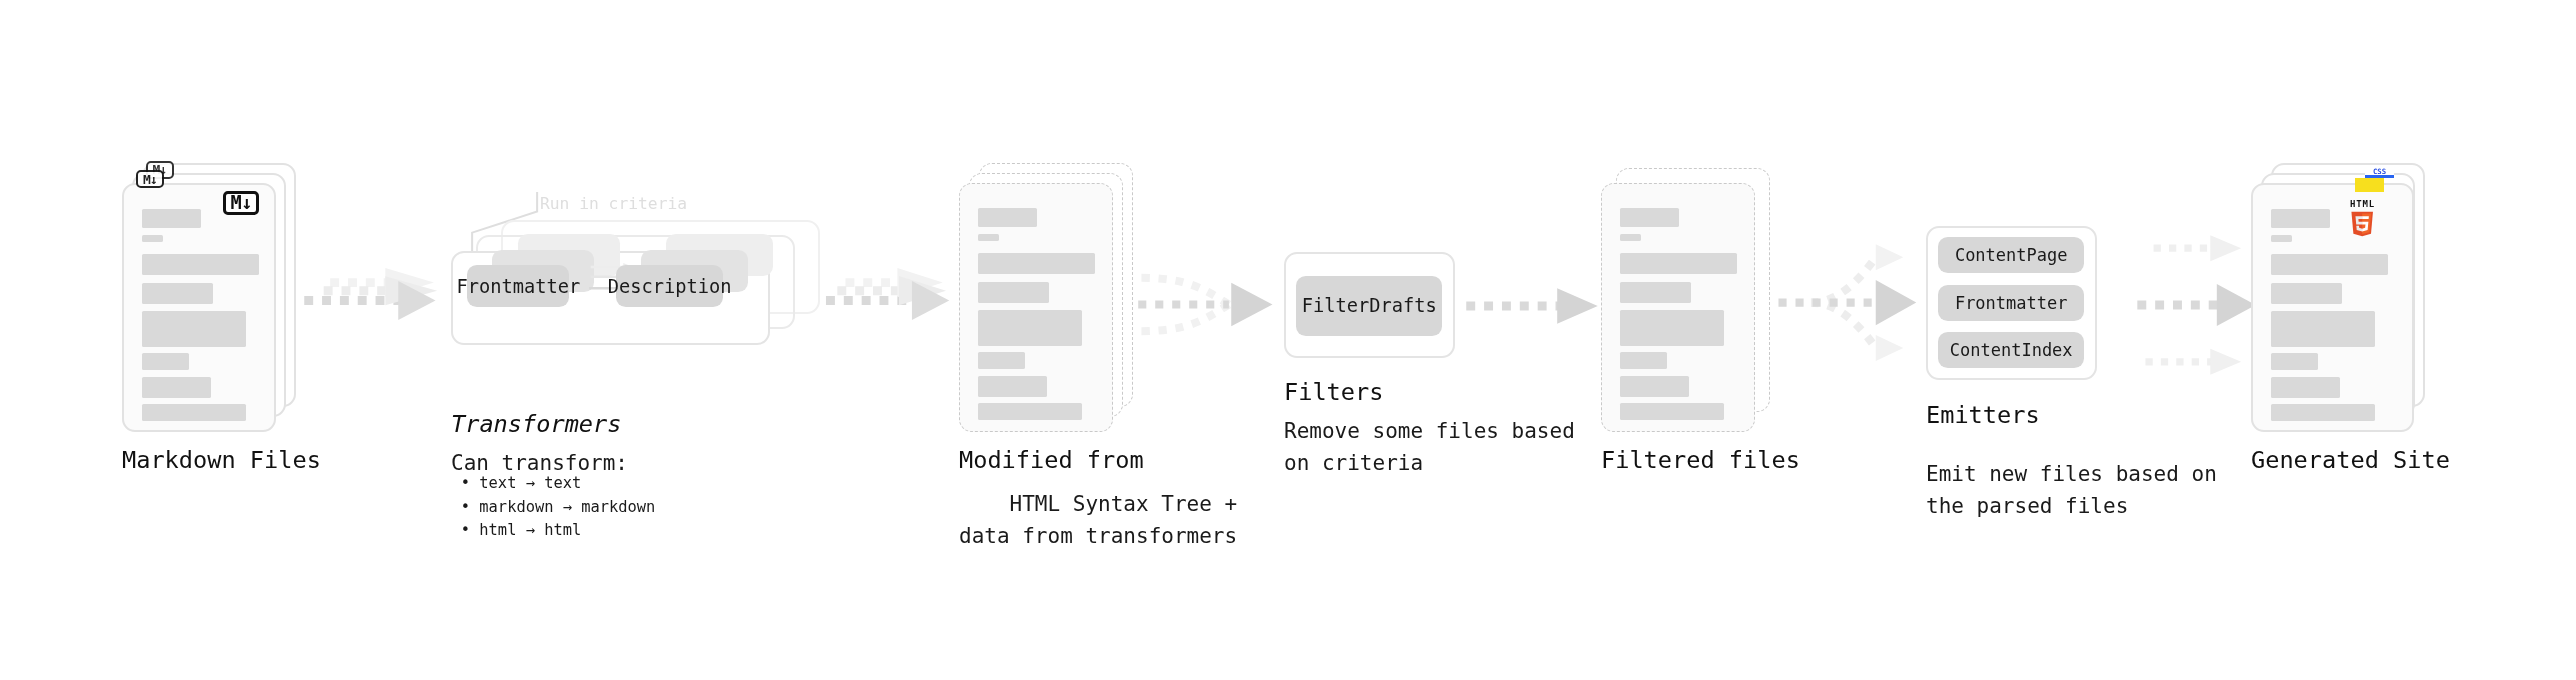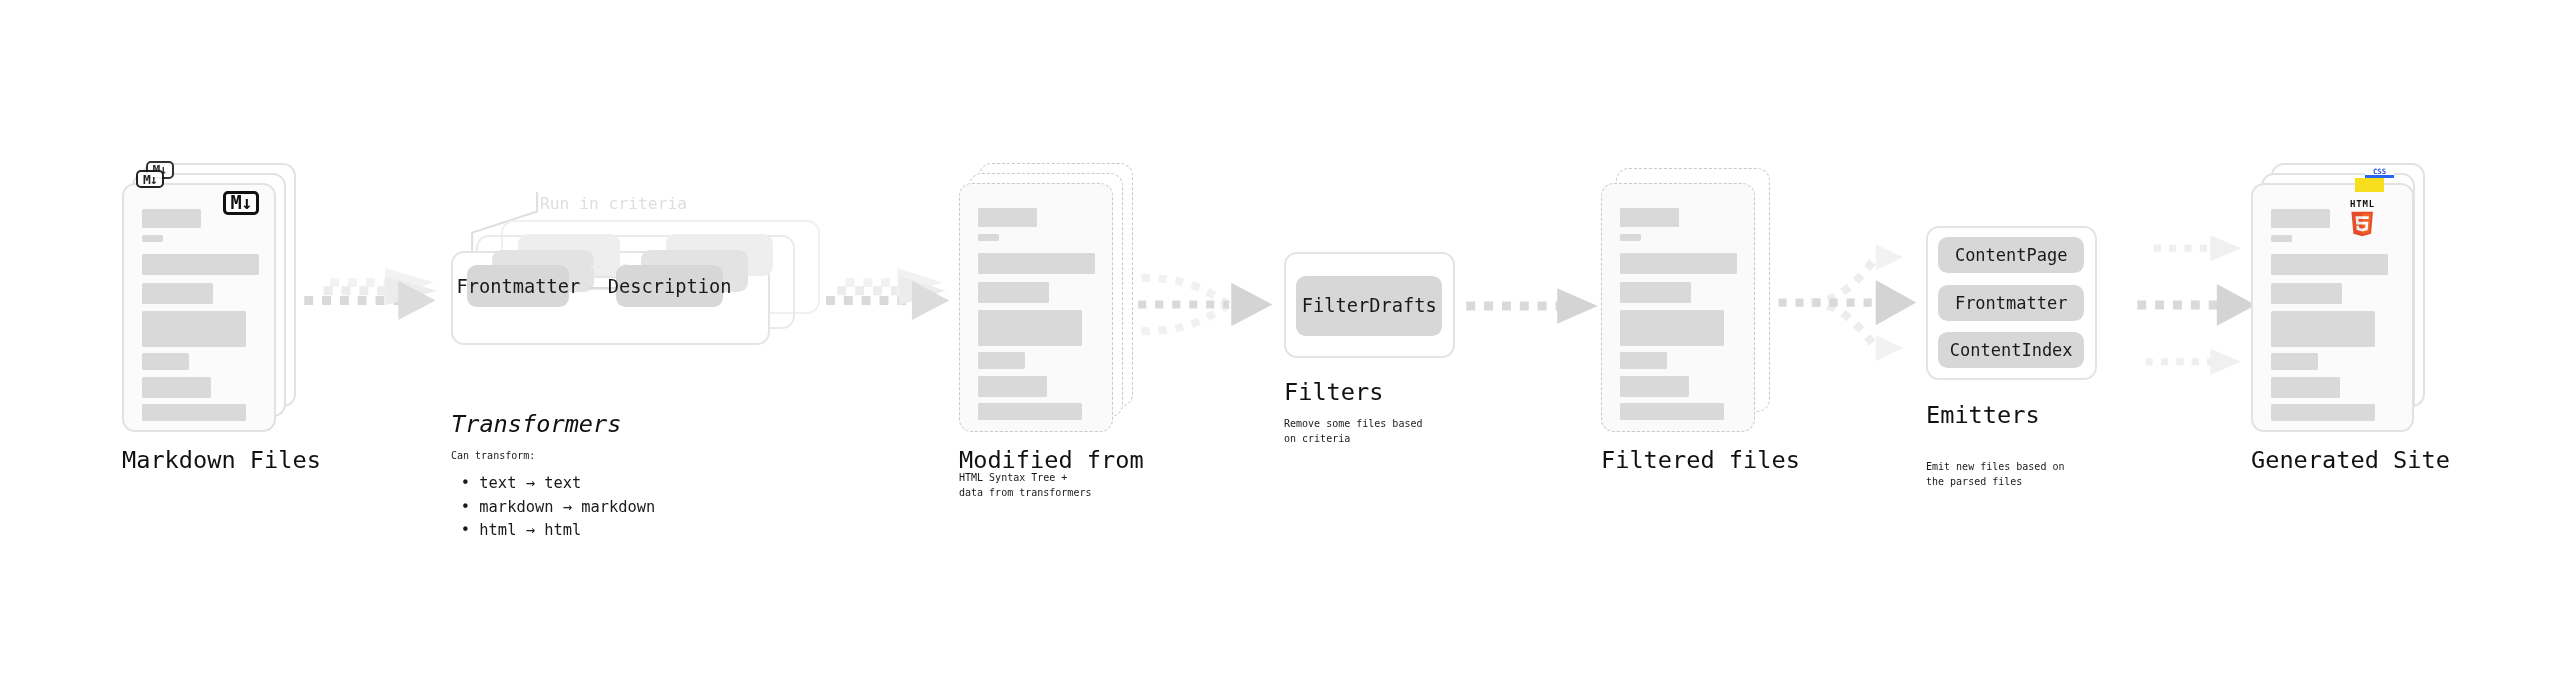--- a/index.html
+++ b/index.html
@@ -89,21 +89,21 @@
   
   .title {
     position: absolute;
     font-size: 23.6px;
     color: #111111;
     white-space: nowrap;
     letter-spacing: 0px;
   }
   .sub {
     position: absolute;
-    font-size: 10px;
+    font-size: 21px;
     line-height: 1.5;
     color: #1a1a1a;
     white-space: pre;
   }
   .bullets {
     position: absolute;
     font-size: 15.4px;
     line-height: 1.55;
     color: #1a1a1a;
     white-space: pre;
@@ -221,21 +221,21 @@
         <div class="skel" style="left:18px; top:50px; width:21px;  height:7.3px;"></div>
         <div class="skel" style="left:18px; top:69px; width:117px; height:21px;"></div>
         <div class="skel" style="left:18px; top:98px;width:71px;  height:21px;"></div>
         <div class="skel" style="left:18px; top:126px;width:104px; height:36px;"></div>
         <div class="skel" style="left:18px; top:168px;width:47px;  height:17px;"></div>
         <div class="skel" style="left:18px; top:192px;width:69px;  height:21px;"></div>
         <div class="skel" style="left:18px; top:219px;width:104px; height:17px;"></div>
       </div>
     </div>
     <div class="title" style="left:0px; top:283px;">Modified from</div>
-    <div class="sub" style="left:0px; top:307px;">HTML Syntax Tree +
+    <div class="sub" style="left:0px; top:326px;text-align:right;">HTML Syntax Tree +
 data from transformers</div>
   </div>
 
   <div class="abs-svg" style="left:1130px; top:260px;">
     <svg width="154" height="89" viewBox="0 0 190 110">
       <g fill="none" stroke-width="10" stroke-dasharray="10 11">
         <path d="M14,22 C70,22 92,36 122,55" stroke="#f1f1f1"></path>
         <path d="M14,88 C70,88 92,74 122,55" stroke="#f1f1f1"></path>
         <line x1="10" y1="55" x2="122" y2="55" stroke="#d9d9d9"></line>
       </g>

